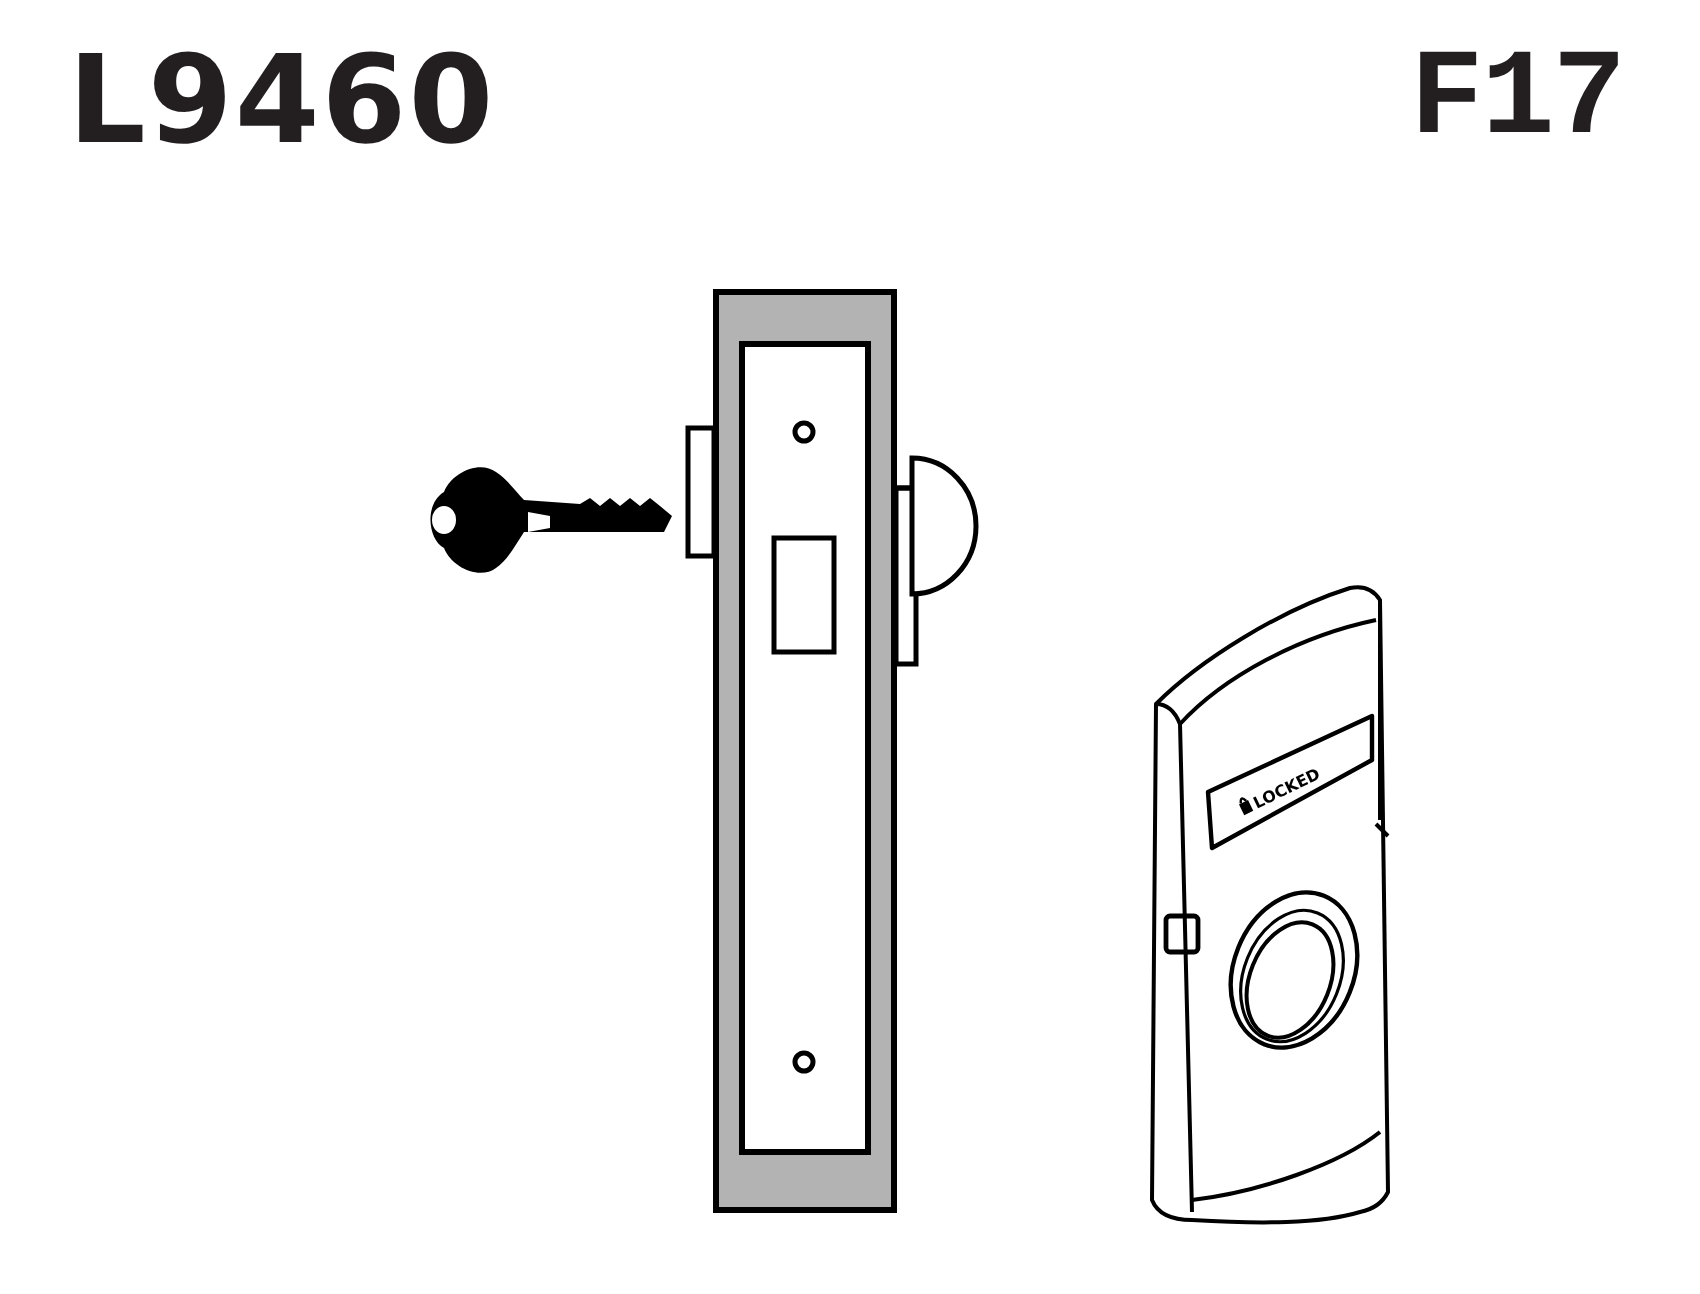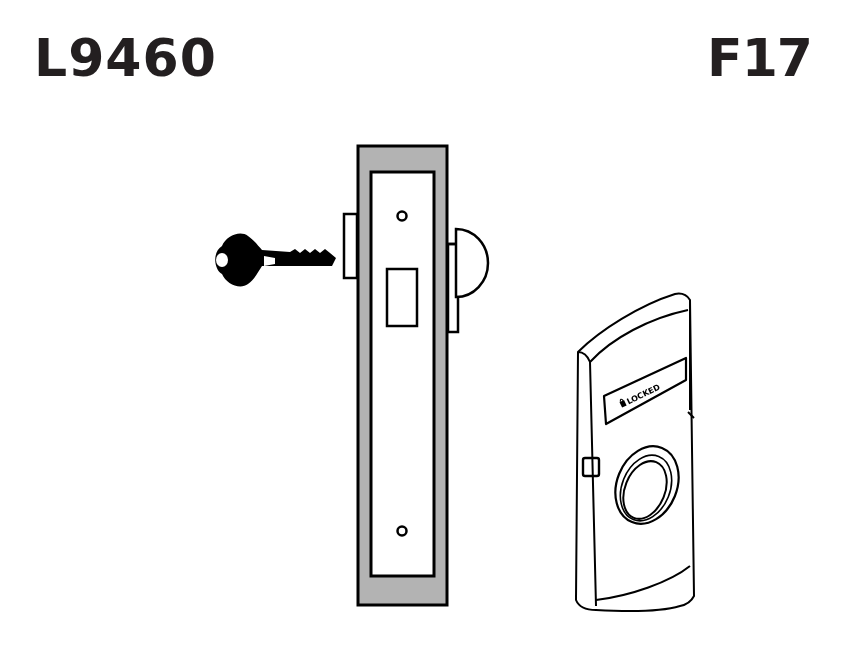--- a/index.html
+++ b/index.html
@@ -9,30 +9,30 @@
     }
     body {
       width: 850px;
       height: 647px;
       position: relative;
       overflow: hidden;
       font-family: "DejaVu Sans", sans-serif;
     }
     .title {
       position: absolute;
-      top: 32px;
+      top: 20px;
       font-family: "DejaVu Sans", sans-serif;
       font-weight: bold;
-      font-size: 52px;
+      font-size: 61px;
       line-height: 1;
       color: #231f20;
       letter-spacing: 1px;
     }
     #model-title { left: 34px; }
-    #function-title { right: 38px; letter-spacing: -1px; }
+    #function-title { right: 38px; letter-spacing: -1px; font-family: Liberation Mono, monospace; }
     svg.art {
       position: absolute;
       left: 0;
       top: 0;
     }
   </style>
 </head>
 <body>
 
 <div id="model-title" class="title">L9460</div>

